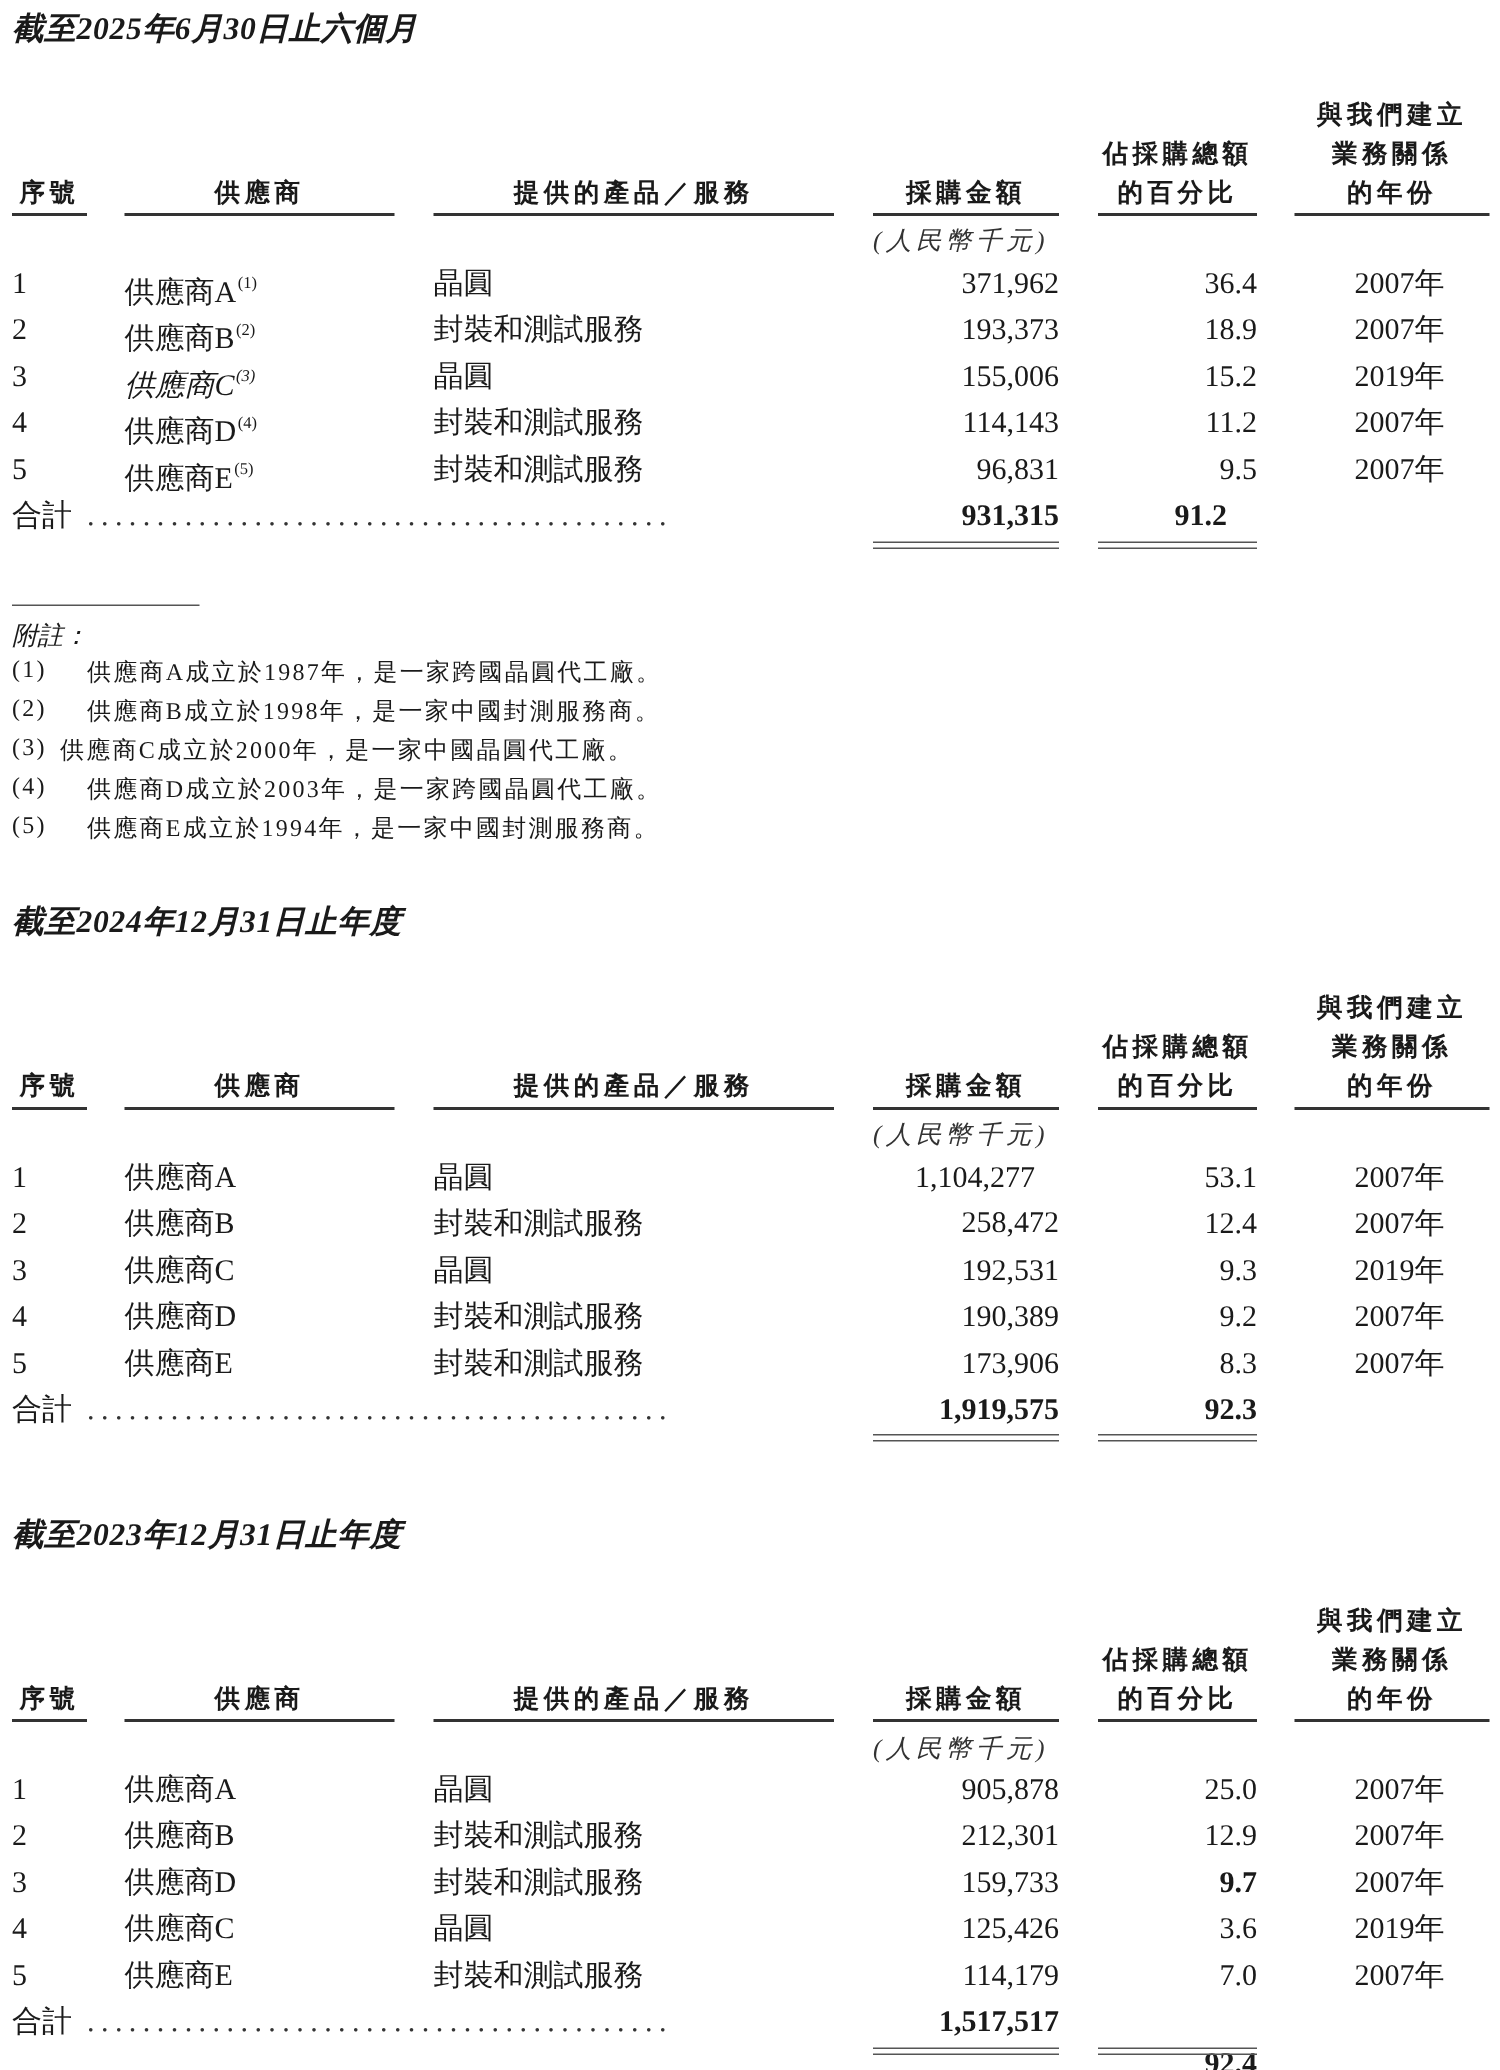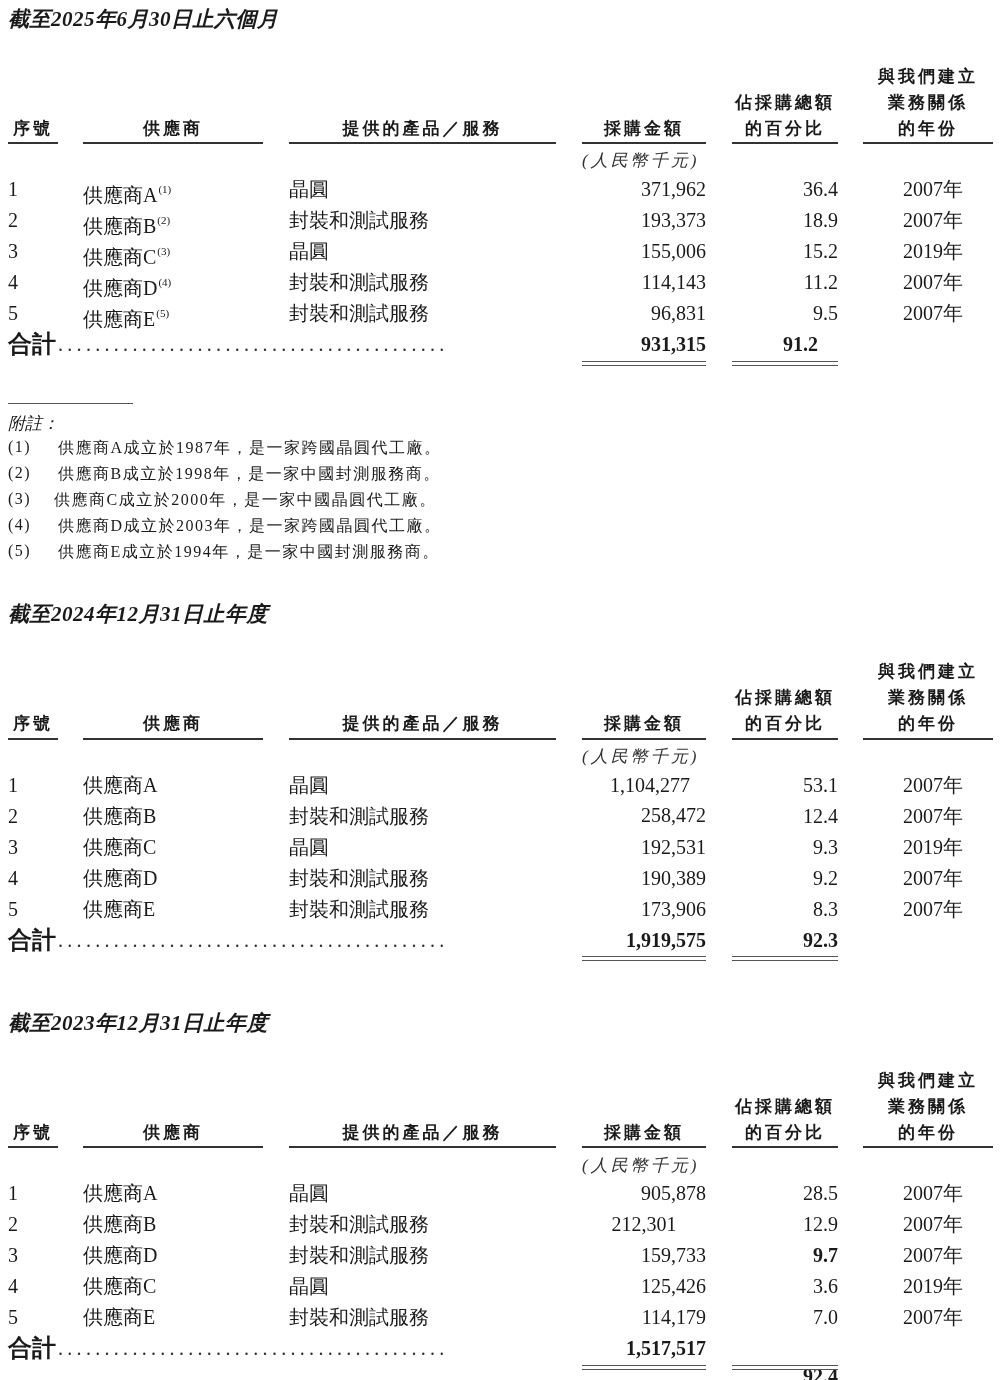--- a/index.html
+++ b/index.html
@@ -15,21 +15,21 @@
   }
   .hdr {
     font-size: 17px; font-weight: bold; text-align: center; line-height: 26px;
     letter-spacing: 3px;
   }
   .hdr-line { position: absolute; height: 2px; background: #333; }
   .unit { font-size: 17px; font-style: italic; letter-spacing: 3px; color: #333; }
   .cell { font-size: 20px; line-height: 31px; height: 31px; }
   .cell sup { font-size: 11px; vertical-align: 9px; margin-left: 1px; }
   .num { text-align: right; }
-  .total-label { font-size: 24px; font-weight: bold; }
+  .total-label { font-size: 20px; font-weight: normal; }
   .dots { font-size: 20px; letter-spacing: 4.3px; color: #333; }
   .bold { font-weight: bold; }
   .dbl { position: absolute; height: 5px; border-top: 1.6px solid #555; border-bottom: 1.6px solid #555; box-sizing: border-box; }
   .note-rule { position: absolute; left: 8px; top: 403px; width: 125px; height: 1px; background: #555; }
   .notes-title { font-size: 17px; font-style: italic; left: 8px; }
   .note { font-size: 16px; letter-spacing: 1.5px; }
 </style>
 </head>
 <body>
 
@@ -66,21 +66,21 @@
   <div>
     <div class="abs cell" style="left:8px;top:205px;">2</div>
     <div class="abs cell" style="left:83px;top:205px;"><span>供應商B</span><sup>(2)</sup></div>
     <div class="abs cell" style="left:289px;top:205px;">封裝和測試服務</div>
     <div class="abs cell num" style="left:582px;width:124px;top:205px;">193,373</div>
     <div class="abs cell num" style="left:732px;width:106px;top:205px;">18.9</div>
     <div class="abs cell num" style="left:863px;width:100px;top:205px;">2007年</div>
   </div>
   <div>
     <div class="abs cell" style="left:8px;top:236px;">3</div>
-    <div class="abs cell" style="left:83px;top:236px;"><span>供應商C</span><sup>(3)</sup></div>
+    <div class="abs cell" style="left:83px;top:236px;font-style:italic;"><span>供應商C</span><sup>(3)</sup></div>
     <div class="abs cell" style="left:289px;top:236px;">晶圓</div>
     <div class="abs cell num" style="left:582px;width:124px;top:236px;">155,006</div>
     <div class="abs cell num" style="left:732px;width:106px;top:236px;">15.2</div>
     <div class="abs cell num" style="left:863px;width:100px;top:236px;">2019年</div>
   </div>
   <div>
     <div class="abs cell" style="left:8px;top:267px;">4</div>
     <div class="abs cell" style="left:83px;top:267px;"><span>供應商D</span><sup>(4)</sup></div>
     <div class="abs cell" style="left:289px;top:267px;">封裝和測試服務</div>
     <div class="abs cell num" style="left:582px;width:124px;top:267px;">114,143</div>
@@ -107,21 +107,21 @@
 </div>
 
 <div>
   <div class="note-rule"></div>
   <div class="abs notes-title" style="top:412px;">附註：</div>
   <div class="abs note" style="left:8px;top:438px;">(1)</div>
   <div class="abs note" style="left:58px;top:438px;">供應商A成立於1987年，是一家跨國晶圓代工廠。</div>
   <div class="abs note" style="left:8px;top:464px;">(2)</div>
   <div class="abs note" style="left:58px;top:464px;">供應商B成立於1998年，是一家中國封測服務商。</div>
   <div class="abs note" style="left:8px;top:490px;">(3)</div>
-  <div class="abs note" style="left:54px;top:490px;">供應商C成立於2000年，是一家中國晶圓代工廠。</div>
+  <div class="abs note" style="left:40px;top:490px;">供應商C成立於2000年，是一家中國晶圓代工廠。</div>
   <div class="abs note" style="left:8px;top:516px;">(4)</div>
   <div class="abs note" style="left:58px;top:516px;">供應商D成立於2003年，是一家跨國晶圓代工廠。</div>
   <div class="abs note" style="left:8px;top:542px;">(5)</div>
   <div class="abs note" style="left:58px;top:542px;">供應商E成立於1994年，是一家中國封測服務商。</div>
 </div>
 
 <div>
   <div class="abs section-title" style="top:600px;">截至2024年12月31日止年度</div>
 
   <div class="abs hdr" style="left:8px;width:50px;top:711px;">序號</div>
@@ -213,28 +213,28 @@
   <div class="hdr-line" style="left:732px;width:106px;top:1146px;"></div>
   <div class="hdr-line" style="left:863px;width:130px;top:1146px;"></div>
 
   <div class="abs unit" style="left:582px;top:1154px;">(人民幣千元)</div>
 
   <div>
     <div class="abs cell" style="left:8px;top:1178px;">1</div>
     <div class="abs cell" style="left:83px;top:1178px;">供應商A</div>
     <div class="abs cell" style="left:289px;top:1178px;">晶圓</div>
     <div class="abs cell num" style="left:582px;width:124px;top:1178px;">905,878</div>
-    <div class="abs cell num" style="left:732px;width:106px;top:1178px;">28.5</div>
+    <div class="abs cell num" style="left:732px;width:106px;top:1178px;">25.0</div>
     <div class="abs cell num" style="left:863px;width:100px;top:1178px;">2007年</div>
   </div>
   <div>
     <div class="abs cell" style="left:8px;top:1209px;">2</div>
     <div class="abs cell" style="left:83px;top:1209px;">供應商B</div>
     <div class="abs cell" style="left:289px;top:1209px;">封裝和測試服務</div>
-    <div class="abs cell num" style="left:582px;width:124px;top:1209px;text-align:center;">212,301</div>
+    <div class="abs cell num" style="left:582px;width:124px;top:1209px;">212,301</div>
     <div class="abs cell num" style="left:732px;width:106px;top:1209px;">12.9</div>
     <div class="abs cell num" style="left:863px;width:100px;top:1209px;">2007年</div>
   </div>
   <div>
     <div class="abs cell" style="left:8px;top:1240px;">3</div>
     <div class="abs cell" style="left:83px;top:1240px;">供應商D</div>
     <div class="abs cell" style="left:289px;top:1240px;">封裝和測試服務</div>
     <div class="abs cell num" style="left:582px;width:124px;top:1240px;">159,733</div>
     <div class="abs cell num" style="left:732px;width:106px;top:1240px;font-weight:bold;">9.7</div>
     <div class="abs cell num" style="left:863px;width:100px;top:1240px;">2007年</div>

